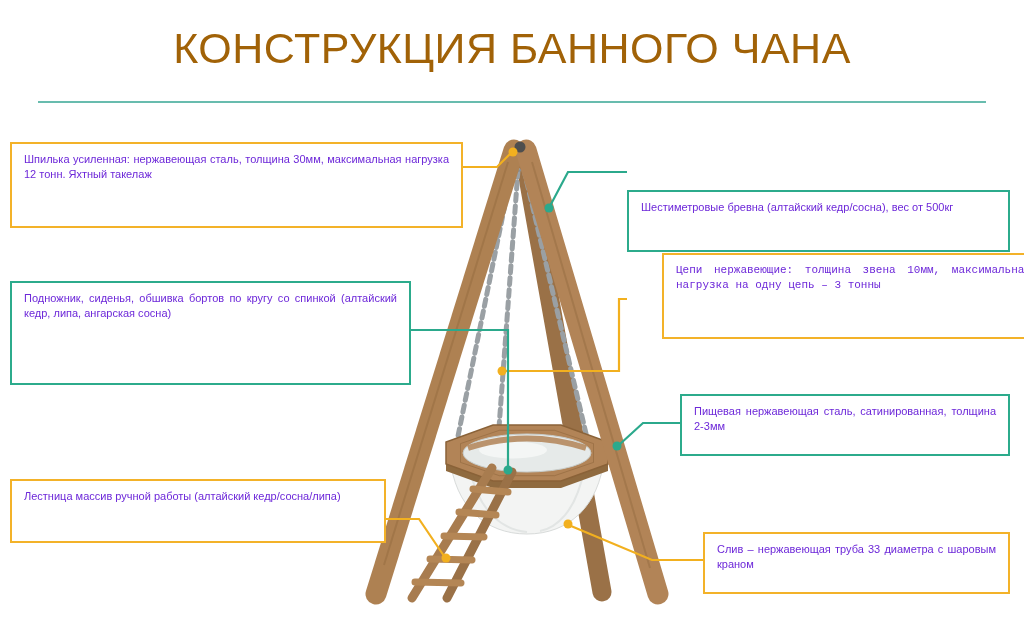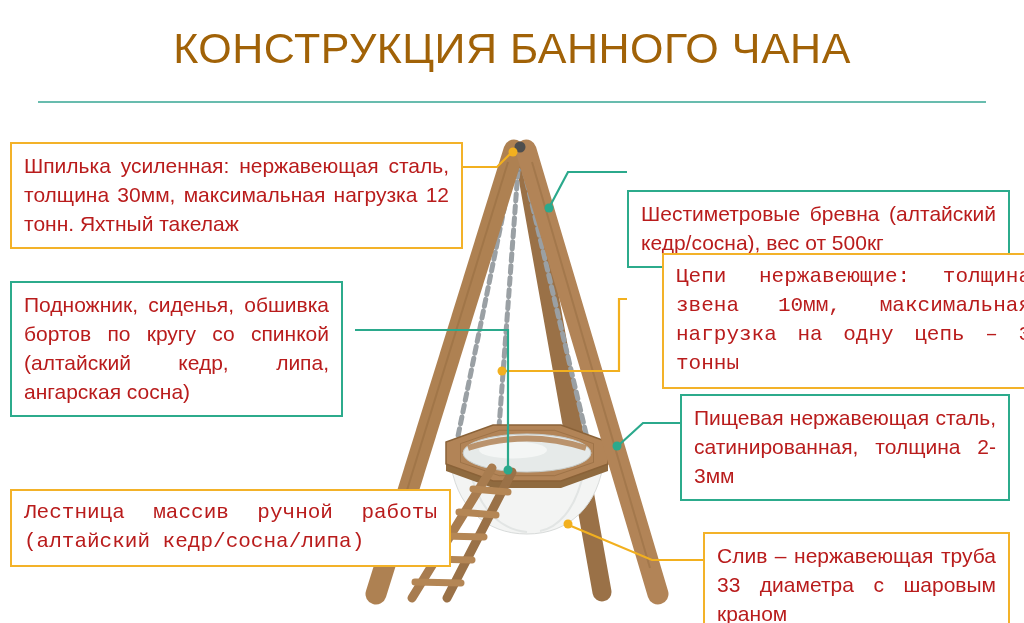--- a/index.html
+++ b/index.html
@@ -25,30 +25,30 @@
     top:101px; left:38px;
     width:948px; height:2px;
     background:#68BCAE;
   }
   .canvas { position:absolute; top:0; left:0; }
   .callout {
     position:absolute;
     background:#ffffff;
     border:2px solid #999;
     padding:8px 12px;
-    font-size:21px;
+    font-size:11px;
     line-height:1.38;
     text-align:justify;
-    color:#b91c1c;
+    color:#6d28d9;
   }
   .callout.yellow { border-color:#F3B229; }
   .callout.teal   { border-color:#2CAB8C; }
   #c-shpilka    { left:10px;  top:142px; width:453px; min-height:86px;  }
-  #c-podnozhnik { left:10px;  top:281px; width:333px; min-height:104px; }
-  #c-lestnitsa  { left:10px;  top:489px; width:441px; min-height:64px;font-family:Liberation Mono, monospace;  }
+  #c-podnozhnik { left:10px;  top:281px; width:401px; min-height:104px; }
+  #c-lestnitsa  { left:10px;  top:479px; width:376px; min-height:64px;  }
   #c-brevna     { left:627px; top:142px; width:383px; min-height:62px;margin-top:48px;  }
   #c-tsepi      { left:662px; top:253px; width:383px; min-height:86px;font-family:Liberation Mono, monospace;  }
   #c-stal       { left:680px; top:394px; width:330px; min-height:62px;  }
   #c-sliv       { left:703px; top:532px; width:307px; min-height:62px;  }
 </style>
 </head>
 <body>
 
 <div class="title">КОНСТРУКЦИЯ БАННОГО ЧАНА</div>
 <div class="divider"></div>

